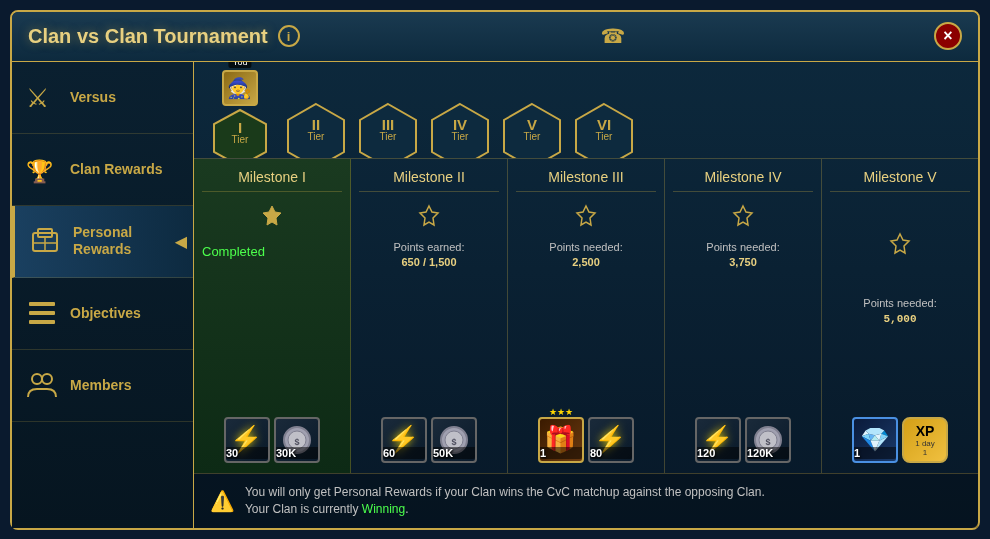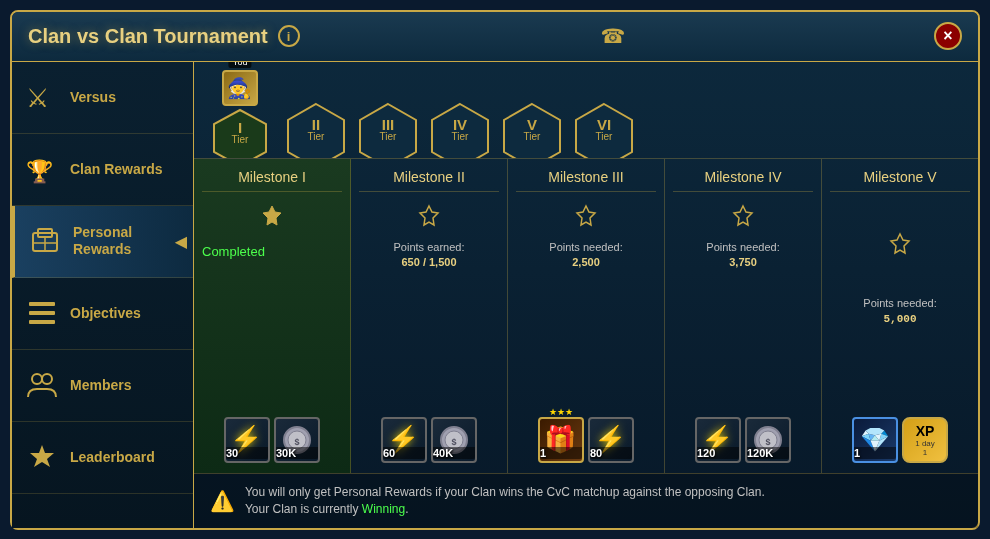--- a/index.html
+++ b/index.html
@@ -398,28 +398,20 @@
         <div class="sidebar-icon">
           <svg viewBox="0 0 32 32" fill="none">
             <circle cx="11" cy="10" r="5" fill="none" stroke="#c8a846" stroke-width="2"></circle>
             <circle cx="21" cy="10" r="5" fill="none" stroke="#c8a846" stroke-width="2"></circle>
             <path d="M2 28 Q2 20 11 20 Q16 20 16 20 Q16 20 21 20 Q30 20 30 28" fill="none" stroke="#c8a846" stroke-width="2"></path>
           </svg>
         </div>
         <span class="sidebar-label">Members</span>
       </div>
 
-      <div class="sidebar-item">
-        <div class="sidebar-icon">
-          <svg viewBox="0 0 32 32" fill="none">
-            <path d="M16 4 L19 12 L28 12 L21 18 L24 26 L16 21 L8 26 L11 18 L4 12 L13 12 Z" fill="#c8a846"></path>
-          </svg>
-        </div>
-        <span class="sidebar-label">Leaderboard</span>
-      </div>
     </div>
 
     <div class="main-content">
 
       <div class="tier-bar">
 
         <div class="tier-first">
           <div style="position:relative; margin-bottom:2px;">
             <div style="position:absolute; top:-14px; left:50%; transform:translateX(-50%); background:rgba(0,0,0,0.7); color:#fff; font-size:9px; padding:1px 4px; border-radius:2px; white-space:nowrap;">You</div>
             <div class="tier-avatar">
@@ -529,21 +521,21 @@
                 <span class="reward-count">60</span>
               </div>
             </div>
             <div class="reward-item">
               <div class="reward-icon">
                 <svg width="30" height="30" viewBox="0 0 30 30">
                   <circle cx="15" cy="15" r="13" fill="#a0a0b0" stroke="#808090" stroke-width="2"></circle>
                   <circle cx="15" cy="15" r="9" fill="#c0c0c8" stroke="#808090" stroke-width="1"></circle>
                   <text x="15" y="20" text-anchor="middle" fill="#505060" font-size="9" font-weight="bold">$</text>
                 </svg>
-                <span class="reward-count">40K</span>
+                <span class="reward-count">50K</span>
               </div>
             </div>
           </div>
         </div>
 
         <div class="milestone-col">
           <div class="milestone-header">Milestone III</div>
           <div class="milestone-icon">
             <svg width="30" height="24" viewBox="0 0 30 24" fill="none">
               <path d="M15 2 L18 8 L24 9 L19 14 L20 21 L15 18 L10 21 L11 14 L6 9 L12 8 Z" fill="none" stroke="#c8a846" stroke-width="1.5"></path>

